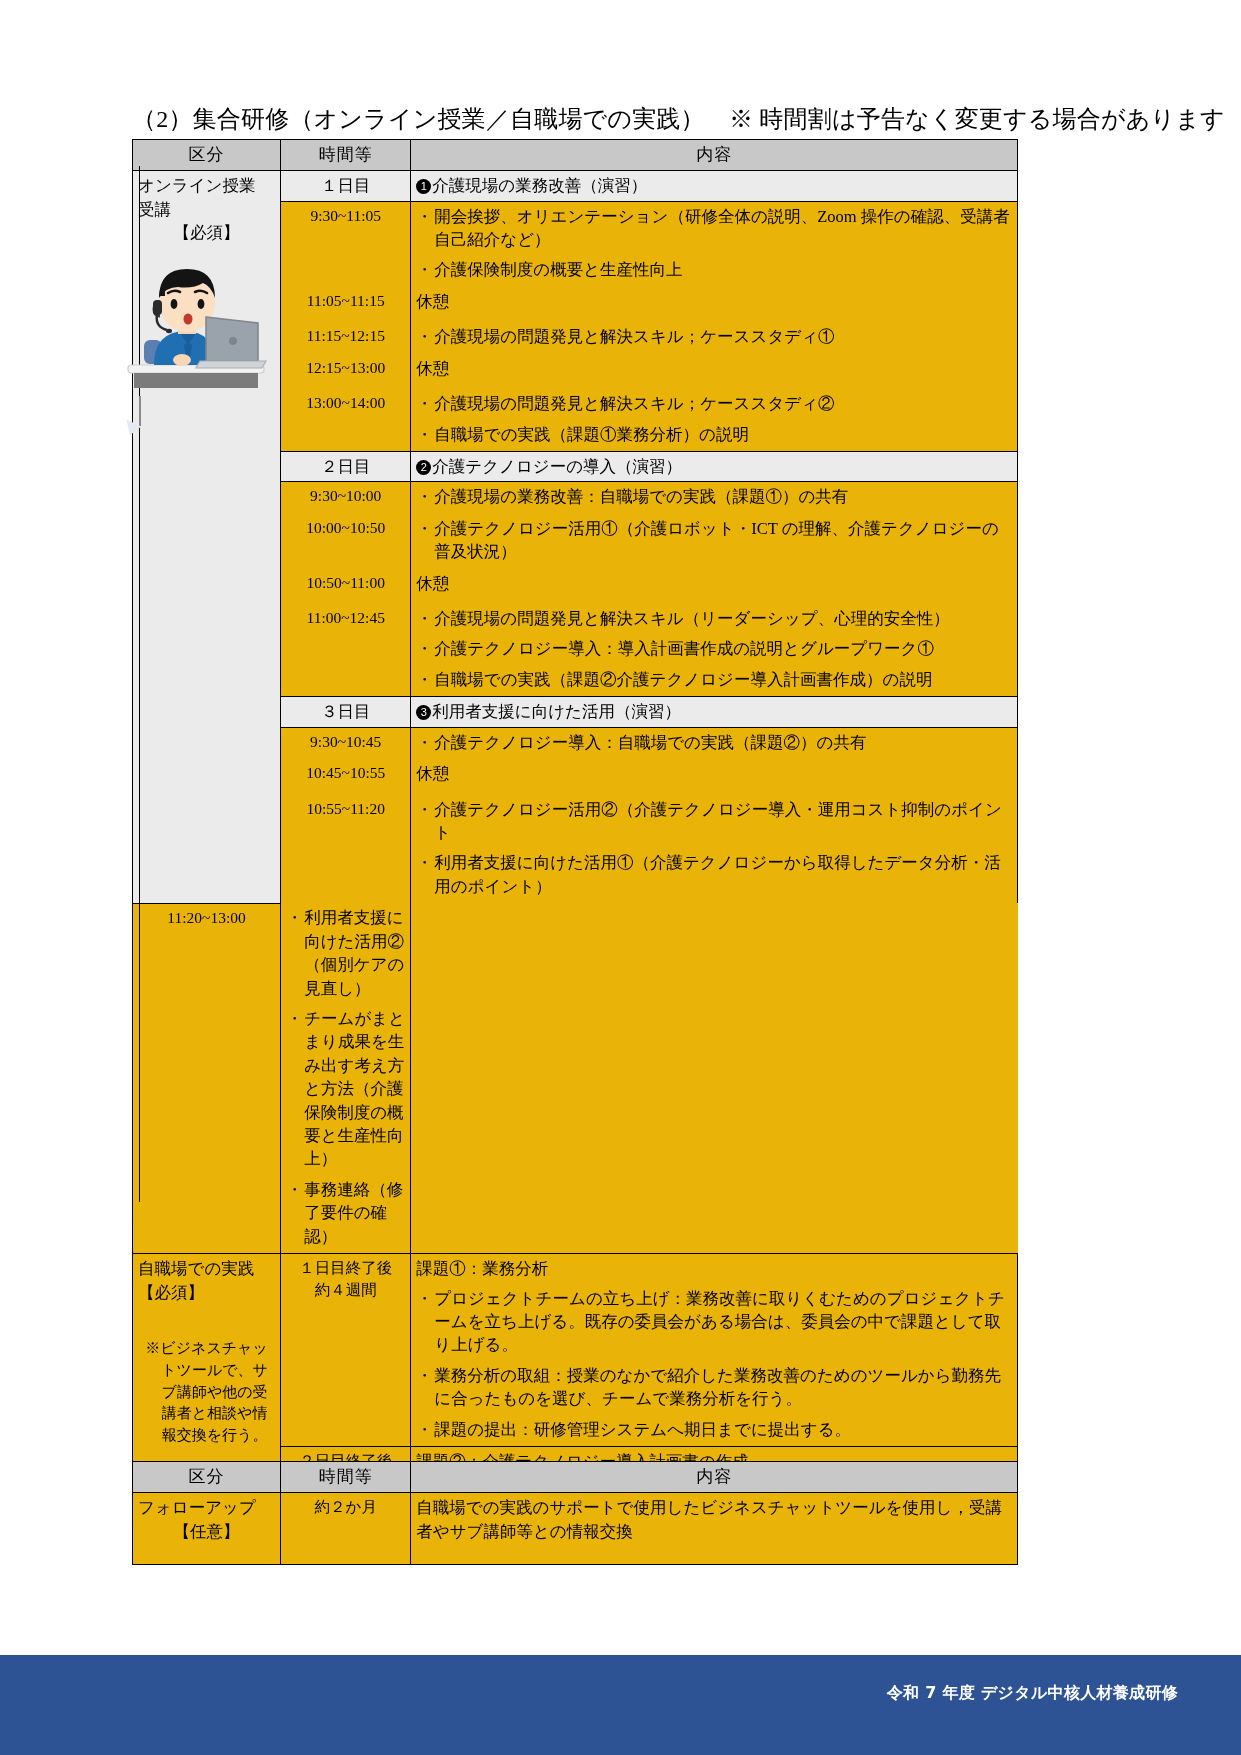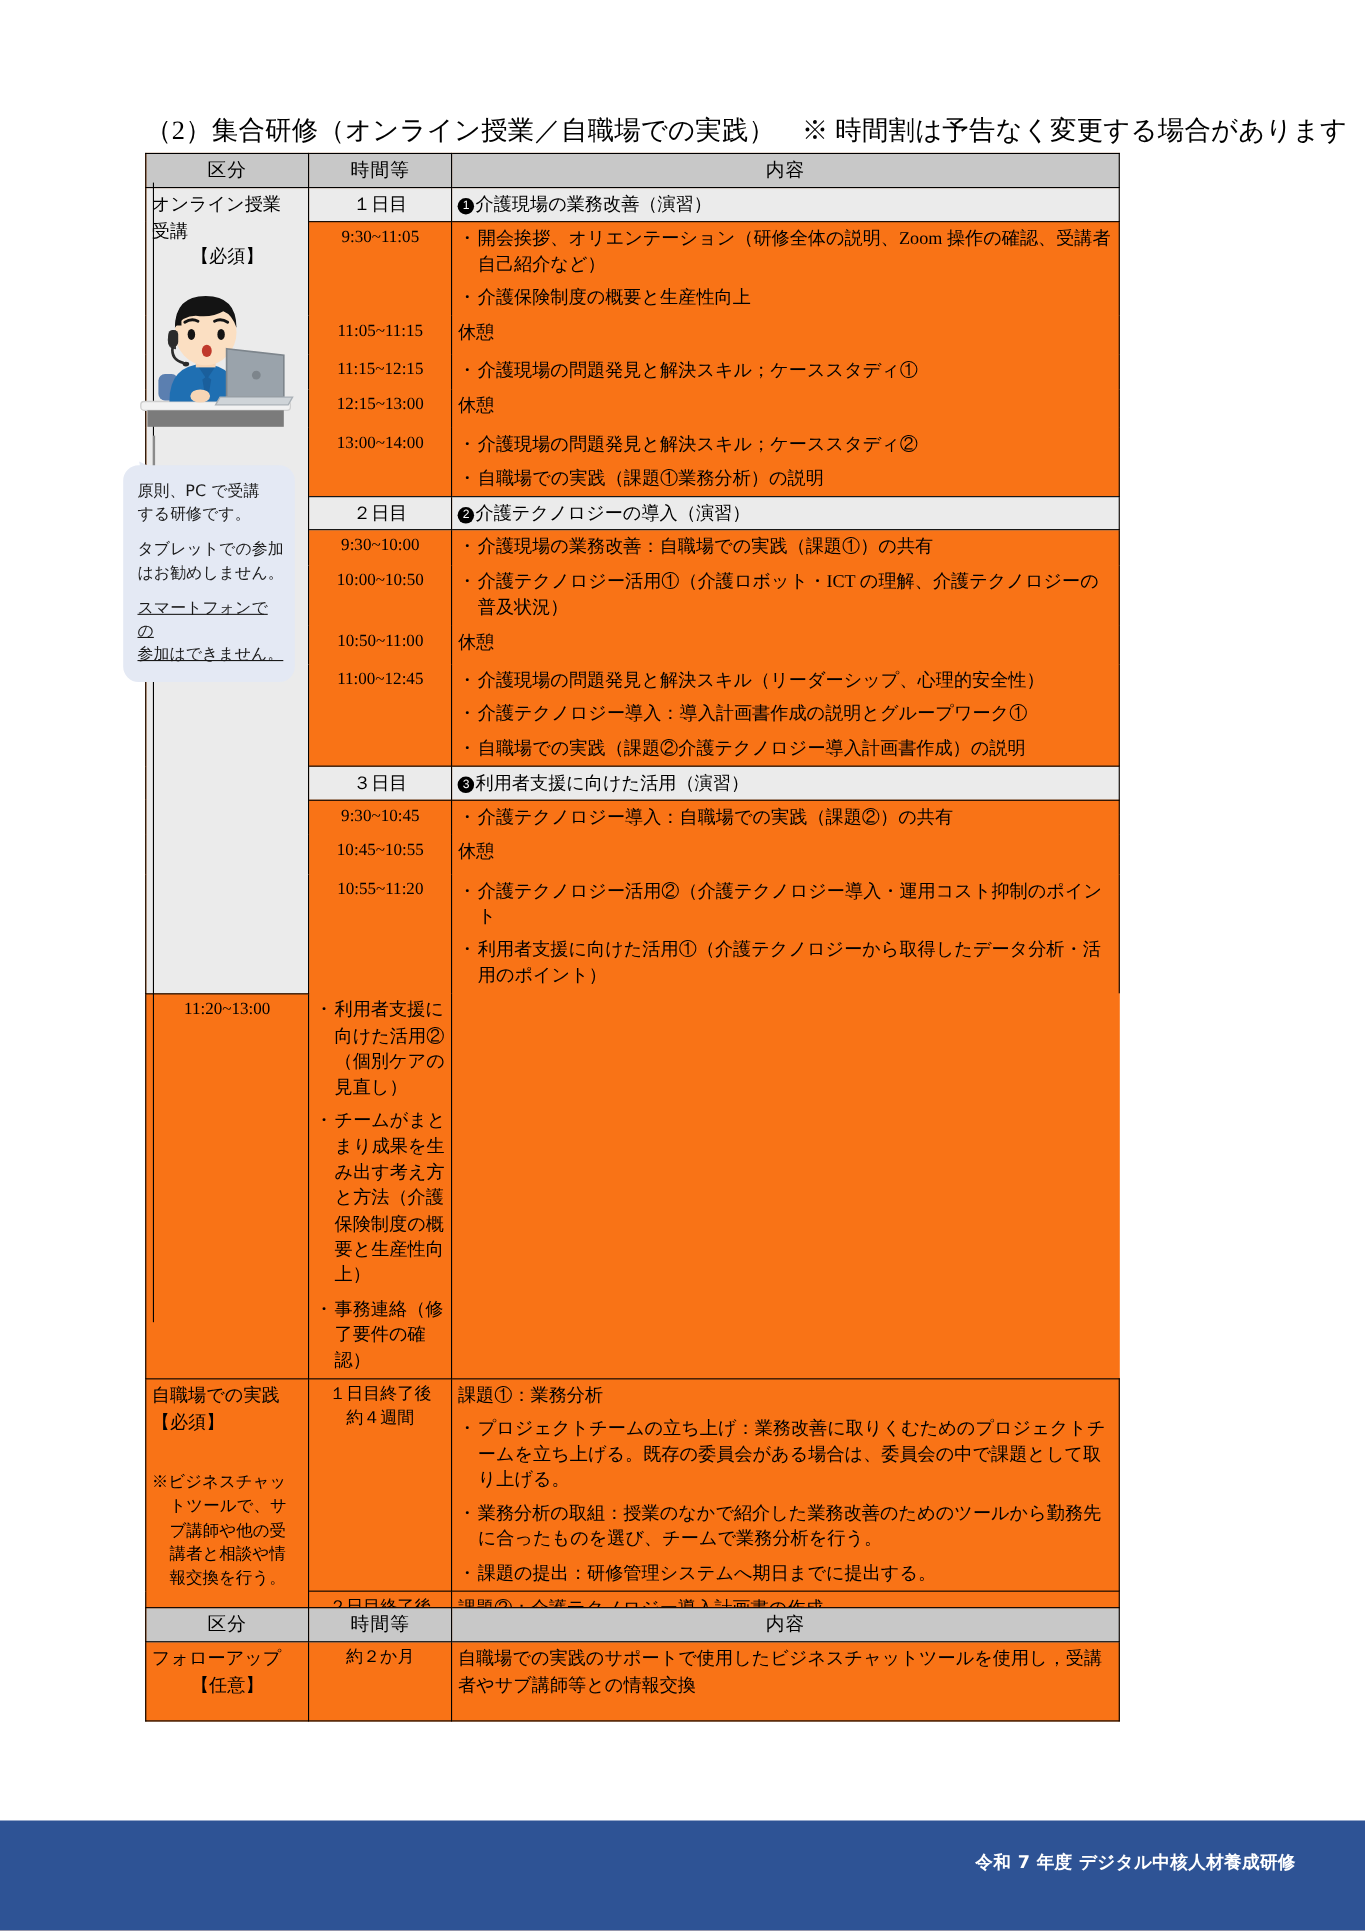--- a/index.html
+++ b/index.html
@@ -31,21 +31,21 @@
   }
   #heading-2 { left: 132px; top: 104px; }
   #heading-3 { left: 132px; top: 1427px; }
 
   
   table.doc-table {
     position: absolute;
     border-collapse: collapse;
     table-layout: fixed;
     font-size: 16.5px;
-    background: #f97316;
+    background: #eab308;
   }
   table.doc-table td,
   table.doc-table th {
     border: 1px solid #000;
     vertical-align: top;
     padding: 3px 5px;
     font-weight: normal;
     line-height: 1.42;
   }
   .col-kubun { width: 148px; }
@@ -99,20 +99,21 @@
     text-align: center;
     vertical-align: 1px;
     margin-right: 1px;
     font-family: "Liberation Sans", sans-serif;
   }
 
   .kubun-note {
     margin-top: 34px;
     font-size: 15px;
     line-height: 1.45;
+    text-align: center;
   }
   .kubun-note .hang { display: block; padding-left: 16px; text-indent: -16px;}
   .kubun-note .ind { display: block; padding-left: 16px; }
 
   
   .illus {
     position: absolute;
     left: 120px;
     top: 262px;
     width: 152px;
@@ -421,34 +422,20 @@
 
     <ellipse cx="62" cy="98" rx="9" ry="6" fill="#f7d5b5"></ellipse>
 
     <path d="M86 55 l52 6 v38 h-52 z" fill="#9aa3ab" stroke="#7d858c" stroke-width="1.5"></path>
     <circle cx="113" cy="79" r="4" fill="#7d858c"></circle>
 
     <path d="M80 99 h66 l-4 7 h-66 z" fill="#cfd4d8" stroke="#a9b0b6" stroke-width="1.2"></path>
   </svg>
 
   <div class="callout-stem"></div>
-  <div class="callout">
-    <p>
-      <span>原則、PC で受講</span><br>
-      <span>する研修です。</span>
-    </p>
-    <p>
-      <span>タブレットでの参加</span><br>
-      <span>はお勧めしません。</span>
-    </p>
-    <p>
-      <span class="underline">スマートフォンでの</span><br>
-      <span class="underline">参加はできません。</span>
-    </p>
-  </div>
   <div class="callout-tail"></div>
 
 
   <table class="doc-table" id="table-3" style="left:132px; top:1461px; width:886px;">
     <colgroup>
       <col class="col-kubun">
         <col class="col-jikan">
         <col class="col-naiyou">
     </colgroup>
     <thead>

